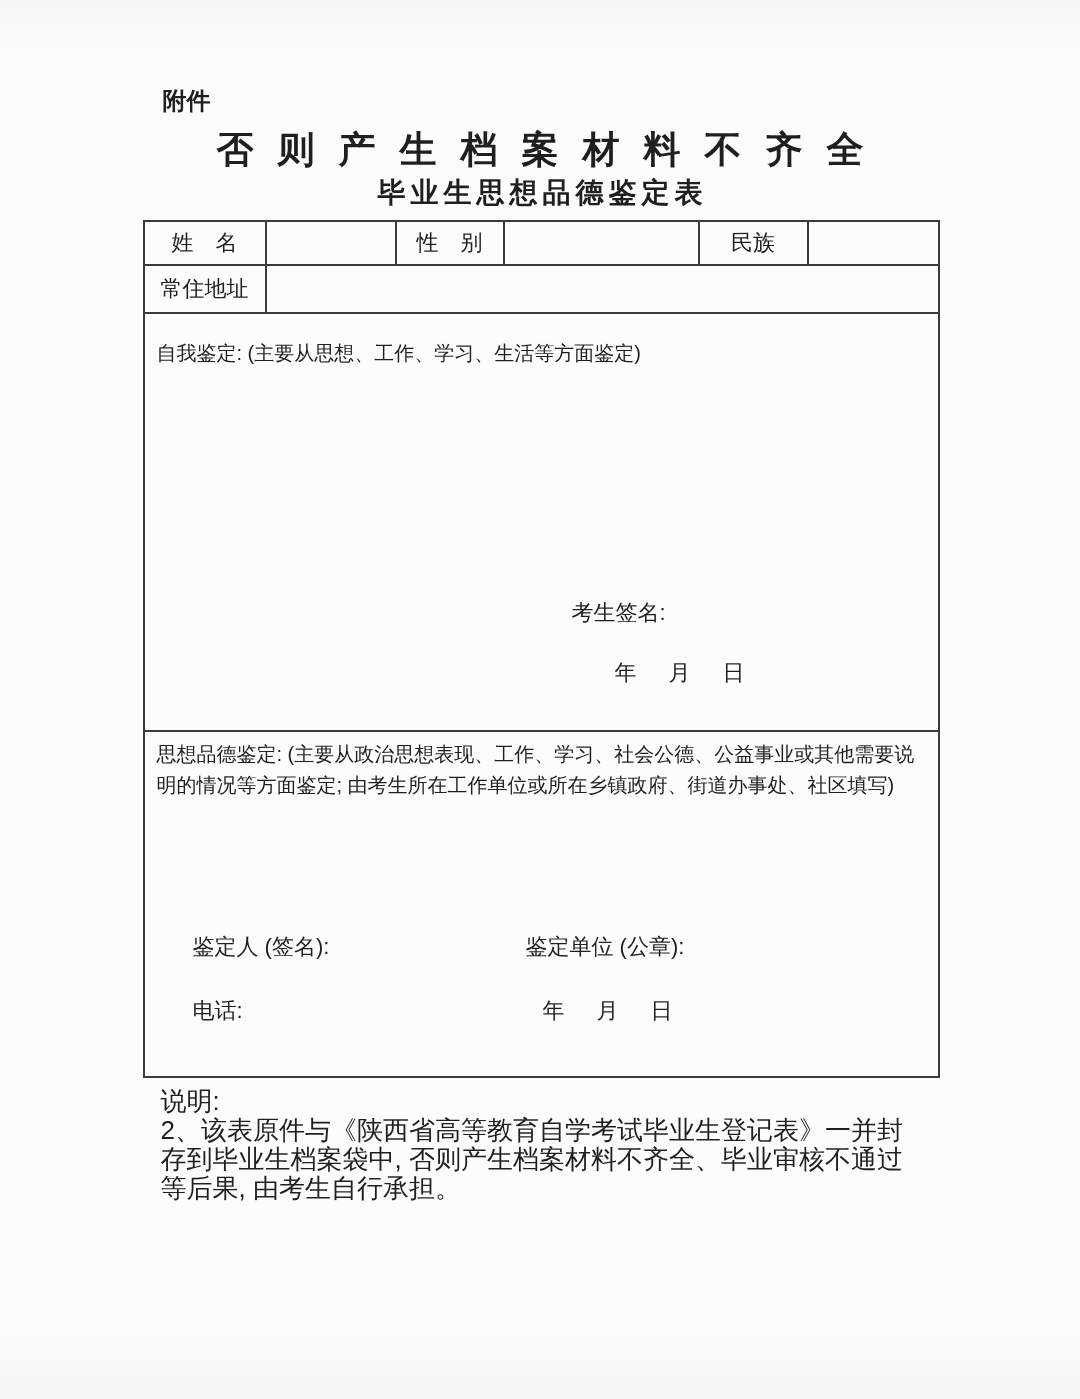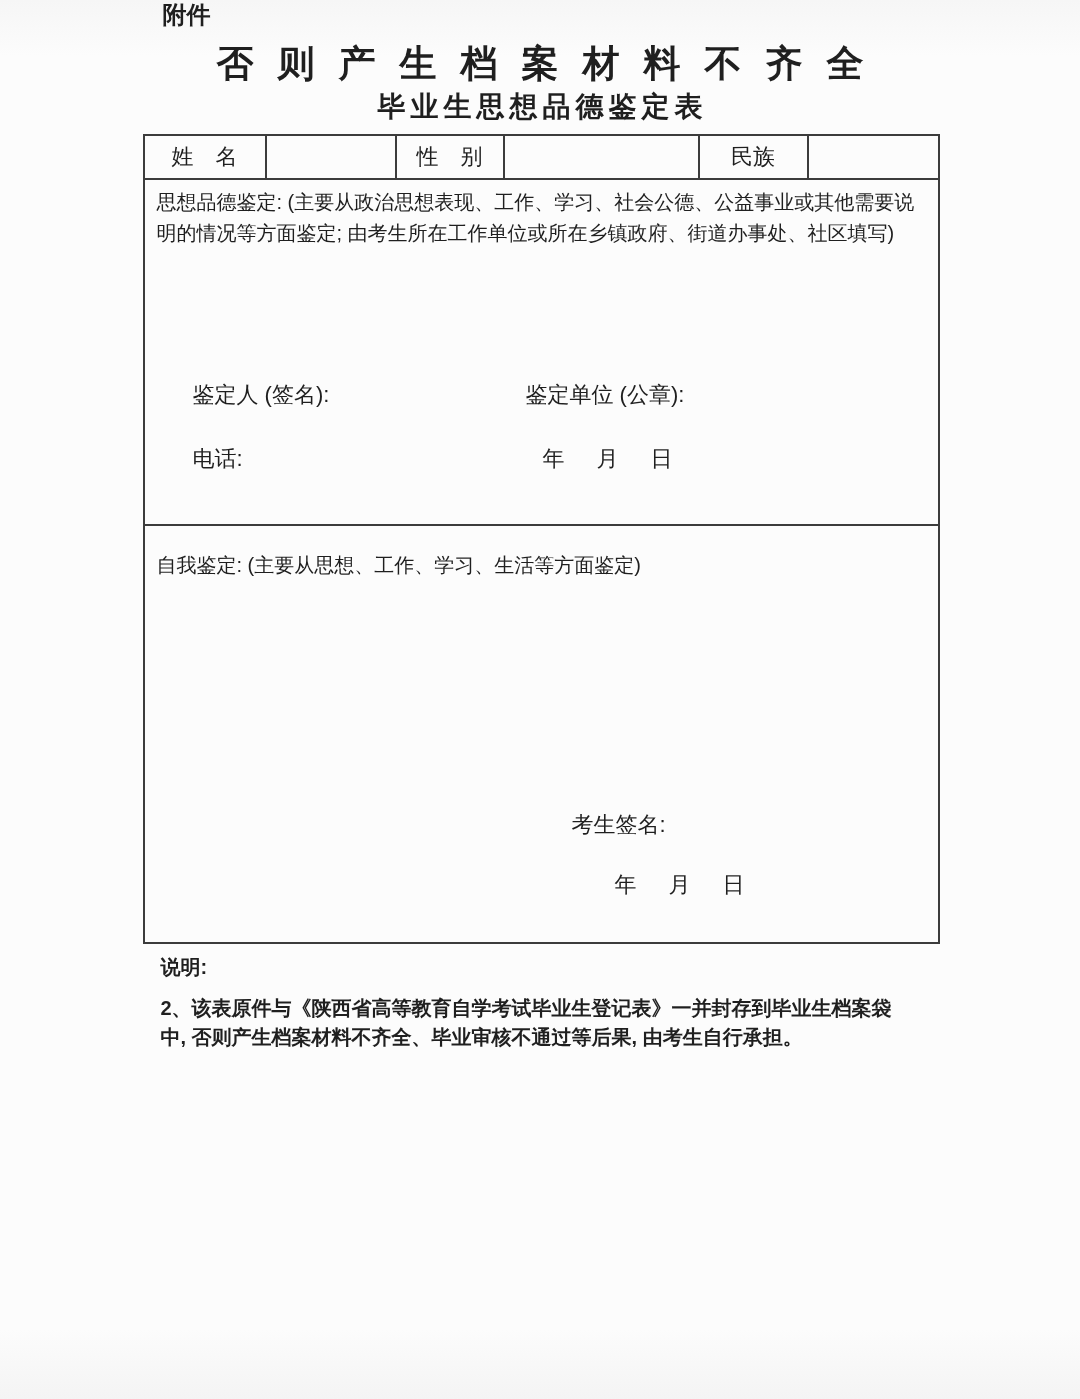--- a/index.html
+++ b/index.html
@@ -4,21 +4,21 @@
 <style>
   html,body{margin:0;padding:0;}
   body{background:#e8e8e8;}
   .page{
     width:1080px;height:1399px;position:relative;overflow:hidden;
     background:linear-gradient(180deg,#f6f6f6 0%,#fcfcfc 4%,#fcfcfc 95%,#f4f4f4 100%);
     font-family:"Liberation Sans","DejaVu Sans",sans-serif;
     color:#1f1f1f;
   }
   .doc{width:795px;margin:0 auto;}
-  .attachment{margin-left:20px;font-size:24px;font-weight:600;line-height:30px;}
+  .attachment{padding-top:86px;margin-left:20px;font-size:24px;font-weight:600;line-height:30px;}
   .title1{margin-top:12px;text-align:center;font-size:37px;font-weight:600;
           letter-spacing:24px;padding-left:24px;line-height:44px;white-space:nowrap;}
   .title2{margin-top:1px;text-align:center;font-size:28px;font-weight:600;
           letter-spacing:5px;padding-left:5px;line-height:40px;}
   table.form{border-collapse:collapse;table-layout:fixed;width:795px;margin-top:7px;}
   .form td{border:2px solid #3c3c3c;font-size:22px;vertical-align:middle;padding:0;}
   .form td.lbl{text-align:center;}
   tr.r1 td{height:42px;}
   tr.r2 td{height:48px;}
   tr.r3 td{height:46px;}
@@ -28,23 +28,23 @@
   .big-heading{font-size:20px;line-height:31px;}
   .self .big-heading{padding:24px 12px 0 12px;}
   .moral .big-heading{padding:7px 12px 0 12px;}
   .abs{position:absolute;font-size:22px;white-space:nowrap;}
   .sig-line{left:427px;top:284px;}
   .self-date{left:470px;top:344px;letter-spacing:5px;}
   .appraiser{left:48px;top:200px;}
   .unit{left:381px;top:200px;}
   .phone-line{left:48px;top:264px;}
   .moral-date{left:398px;top:264px;letter-spacing:5px;}
-  .notes{margin-top:9px;padding-left:18px;width:756px;font-size:20px;line-height:29px;font-weight:bold;}
+  .notes{margin-top:9px;padding-left:18px;width:756px;font-size:26px;line-height:29px;}
   .notes p{margin:0;}
-  .notes .n2{margin-top:12px;}
+  .notes .n2{margin-top:0;}
 </style>
 </head>
 <body>
 
 <div class="page">
   <div class="doc">
 
     <div class="attachment">附件</div>
 
     <div class="title1">否则产生档案材料不齐全</div>
@@ -65,36 +65,40 @@
           <tr class="r1">
         <td class="lbl">姓　名</td>
         <td class="val"></td>
         <td class="lbl">性　别</td>
         <td class="val"></td>
         <td class="lbl">民族</td>
         <td class="val"></td>
       </tr>
 
 
+      <tr class="r3">
+        <td class="lbl">常住地址</td>
+        <td class="val" colspan="5"></td>
+      </tr>
+
+      <tr>
+        <td class="big self" colspan="6">
+          <div class="big-heading">自我鉴定: (主要从思想、工作、学习、生活等方面鉴定)</div>
+          <div class="abs sig-line">考生签名:</div>
+          <div class="abs self-date">年　月　日</div>
+        </td>
+      </tr>
 
       <tr>
         <td class="big moral" colspan="6">
           <div class="big-heading">思想品德鉴定: (主要从政治思想表现、工作、学习、社会公德、公益事业或其他需要说明的情况等方面鉴定; 由考生所在工作单位或所在乡镇政府、街道办事处、社区填写)</div>
           <div class="abs appraiser">鉴定人 (签名):</div>
           <div class="abs unit">鉴定单位 (公章):</div>
           <div class="abs phone-line">电话:</div>
           <div class="abs moral-date">年　月　日</div>
-        </td>
-      </tr>
-
-      <tr>
-        <td class="big self" colspan="6">
-          <div class="big-heading">自我鉴定: (主要从思想、工作、学习、生活等方面鉴定)</div>
-          <div class="abs sig-line">考生签名:</div>
-          <div class="abs self-date">年　月　日</div>
         </td>
       </tr>
     </tbody>
       </table>
 
     <div class="notes">
       <p class="notes-heading">说明:</p>
       <p class="n2">2、该表原件与《陕西省高等教育自学考试毕业生登记表》一并封存到毕业生档案袋中, 否则产生档案材料不齐全、毕业审核不通过等后果, 由考生自行承担。</p>
     </div>
 

